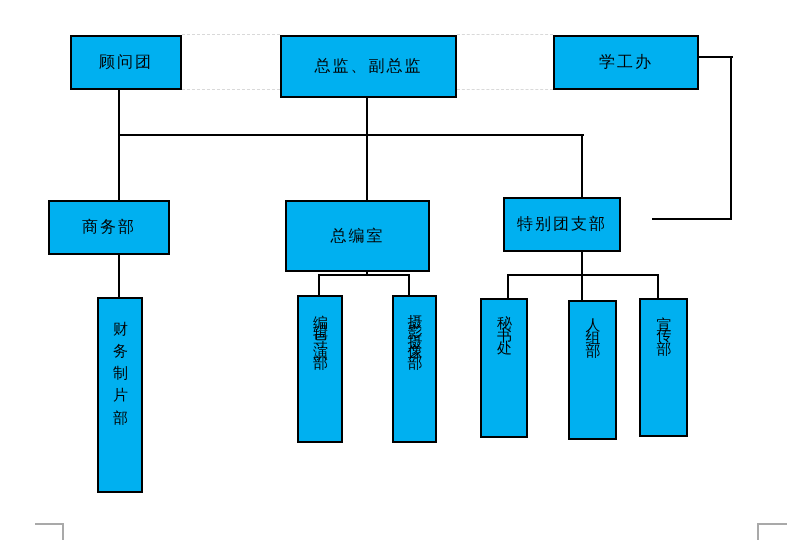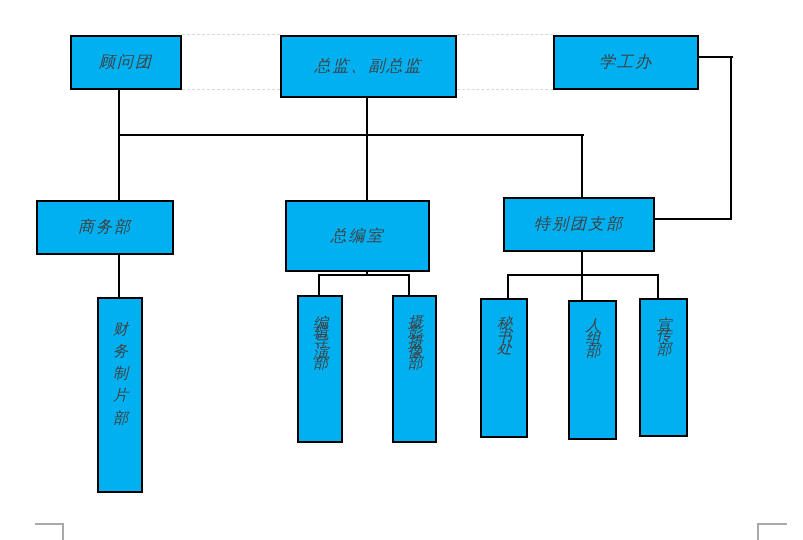--- a/index.html
+++ b/index.html
@@ -21,22 +21,21 @@
     position:absolute;
     background:var(--node_fill);
     border:2px solid var(--node_border);
     box-sizing:border-box;
     display:flex;align-items:center;justify-content:center;
   }
   .node-label{
     font-size:16px;
     letter-spacing:2px;
     white-space:nowrap;
-    color:#404040;
-    font-style:italic;
+    color:#000000;
   }
   .vnode{align-items:flex-start;}
   .vtext{
     writing-mode:vertical-rl;
     text-orientation:upright;
     font-size:15px;
     letter-spacing:12px;
     white-space:normal;
   }
   .vt-tall{letter-spacing:22px;padding-top:10px;}
@@ -77,27 +76,27 @@
   <div class="node" style="left:70px;top:35px;width:112px;height:55px;">
     <span class="node-label">顾问团</span>
   </div>
   <div class="node" style="left:280px;top:35px;width:177px;height:63px;">
     <span class="node-label">总监、副总监</span>
   </div>
   <div class="node" style="left:553px;top:35px;width:146px;height:55px;justify-content:center;">
     <span class="node-label">学工办</span>
   </div>
 
-  <div class="node" style="left:36px;top:200px;width:138px;height:55px;">
+  <div class="node" style="left:48px;top:200px;width:122px;height:55px;">
     <span class="node-label">商务部</span>
   </div>
   <div class="node" style="left:285px;top:200px;width:145px;height:72px;">
     <span class="node-label">总编室</span>
   </div>
-  <div class="node" style="left:503px;top:197px;width:152px;height:55px;">
+  <div class="node" style="left:503px;top:197px;width:118px;height:55px;">
     <span class="node-label">特别团支部</span>
   </div>
 
   <div class="node vnode" style="left:97px;top:297px;width:46px;height:196px;">
     <span class="node-label vtext vt-tall">财务制片部</span>
   </div>
   <div class="node vnode" style="left:297px;top:295px;width:46px;height:148px;">
     <span class="node-label vtext vt-mid">编辑导演部</span>
   </div>
   <div class="node vnode" style="left:392px;top:295px;width:45px;height:148px;">

